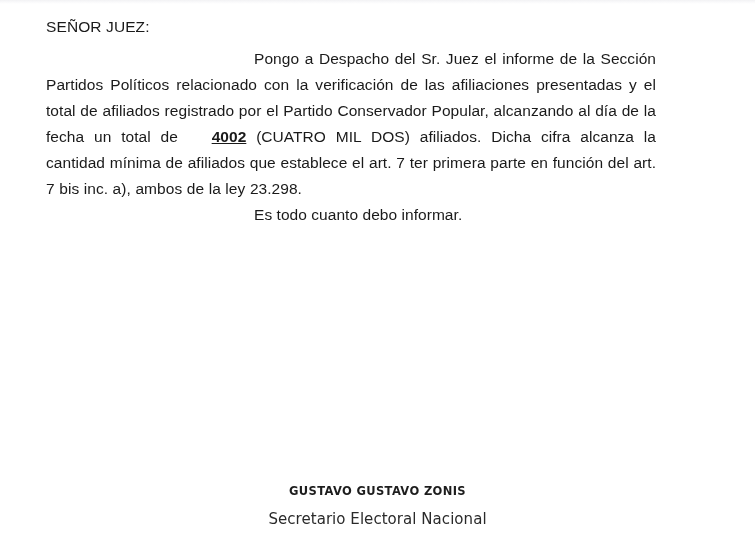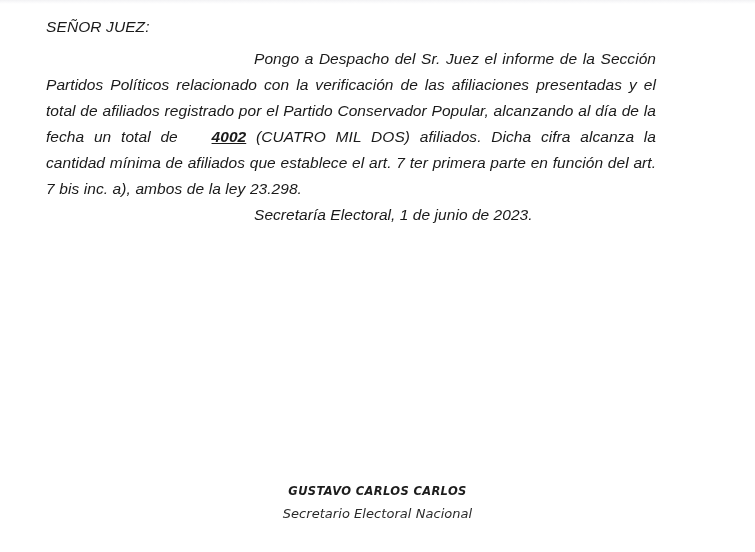--- a/index.html
+++ b/index.html
@@ -10,21 +10,20 @@
   }
 
   #page {
     position: relative;
     width: 755px;
     height: 552px;
     background: #ffffff;
     overflow: hidden;
     font-family: "Liberation Sans", sans-serif;
     color: #1a1a1a;
-    font-style: italic;
   }
 
   
   #top-edge {
     position: absolute;
     left: 0;
     top: 0;
     width: 755px;
     height: 4px;
     background: linear-gradient(to bottom, #f2f2f4 0%, #fafafb 55%, #ffffff 100%);
@@ -93,26 +92,26 @@
     font-family: "DejaVu Sans", sans-serif;
     font-size: 11.5px;
     font-weight: bold;
     letter-spacing: 0.35px;
     color: #1d1d1d;
     line-height: 15px;
   }
 
   #signature-role {
     font-family: "DejaVu Sans", sans-serif;
-    font-size: 13px;
+    font-size: 15px;
     font-weight: normal;
     letter-spacing: 0.05px;
     color: #2a2a2a;
     line-height: 17px;
-    margin-top: 6px;
+    margin-top: 12px;
   }
 </style>
 </head>
 <body>
 
 <div id="page">
 
   <div id="top-edge"></div>
 
   <div id="doc-body">
@@ -120,23 +119,23 @@
     <div class="salutation">SEÑOR JUEZ:</div>
 
     <div class="spacer-line"></div>
 
     <p class="para">
       <span class="lead-indent"></span><span>Pongo a Despacho del Sr. Juez el informe de la Sección Partidos Políticos relacionado con la verificación de las afiliaciones presentadas y el total de afiliados registrado por el Partido Conservador Popular, alcanzando al día de la fecha un total de </span><span class="emphasis-count">4002</span><span> (CUATRO MIL DOS) afiliados. Dicha cifra alcanza la cantidad mínima de afiliados que establece el art. 7 ter primera parte en función del art. 7 bis inc. a), ambos de la ley 23.298.</span>
     </p>
 
 
 
+    <p class="short-line">Es todo cuanto debo informar.</p>
 
-    <p class="short-line">Secretaría Electoral, 1 de junio de 2023.</p>
 
   </div>
 
   <div id="signature-block">
-    <div id="signature-name">GUSTAVO CARLOS CARLOS</div>
+    <div id="signature-name">GUSTAVO GUSTAVO ZONIS</div>
     <div id="signature-role">Secretario Electoral Nacional</div>
   </div>
 
 </div>
 
 </body></html>

